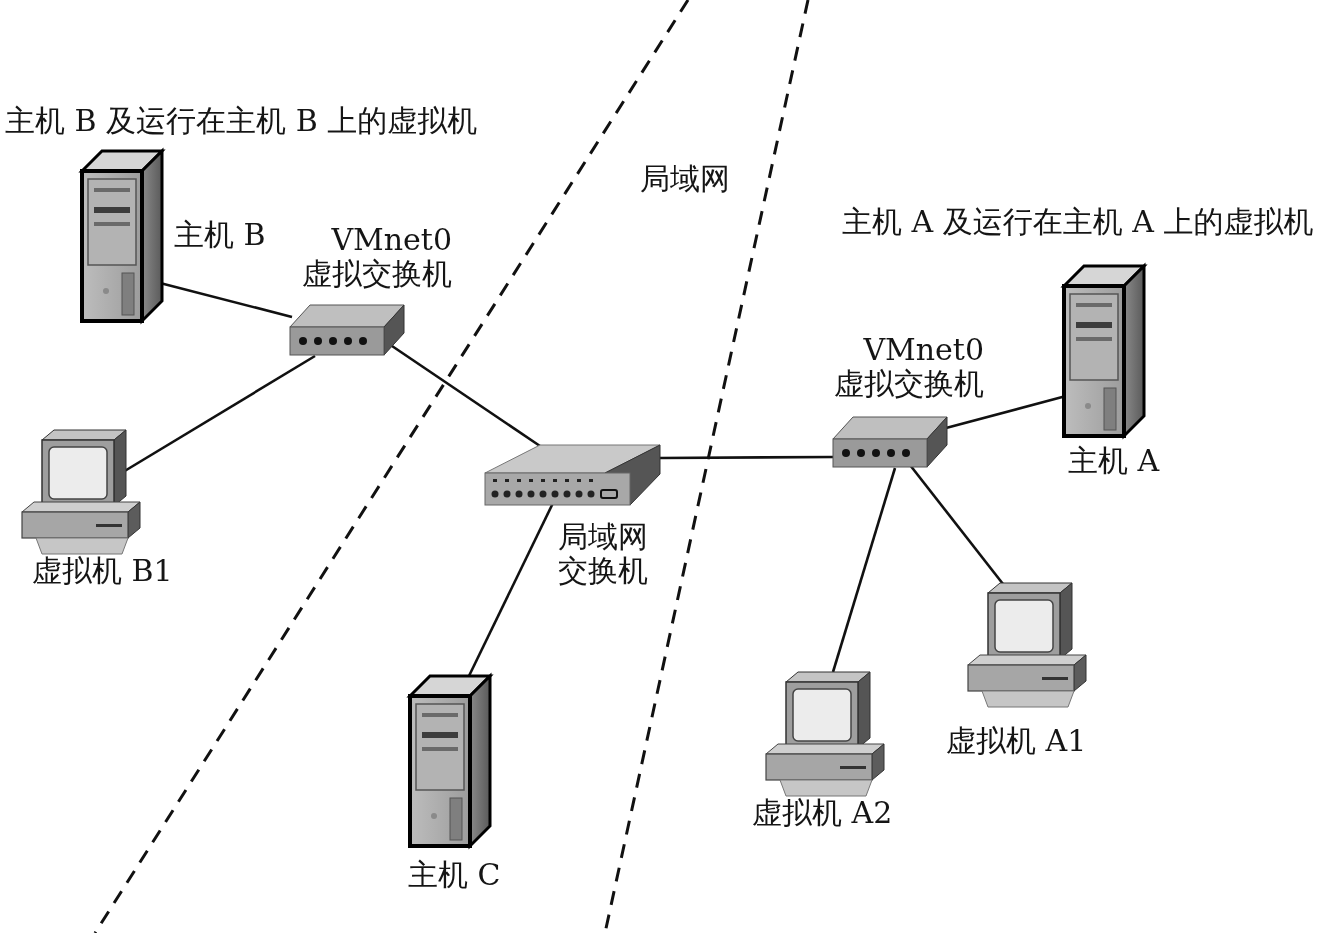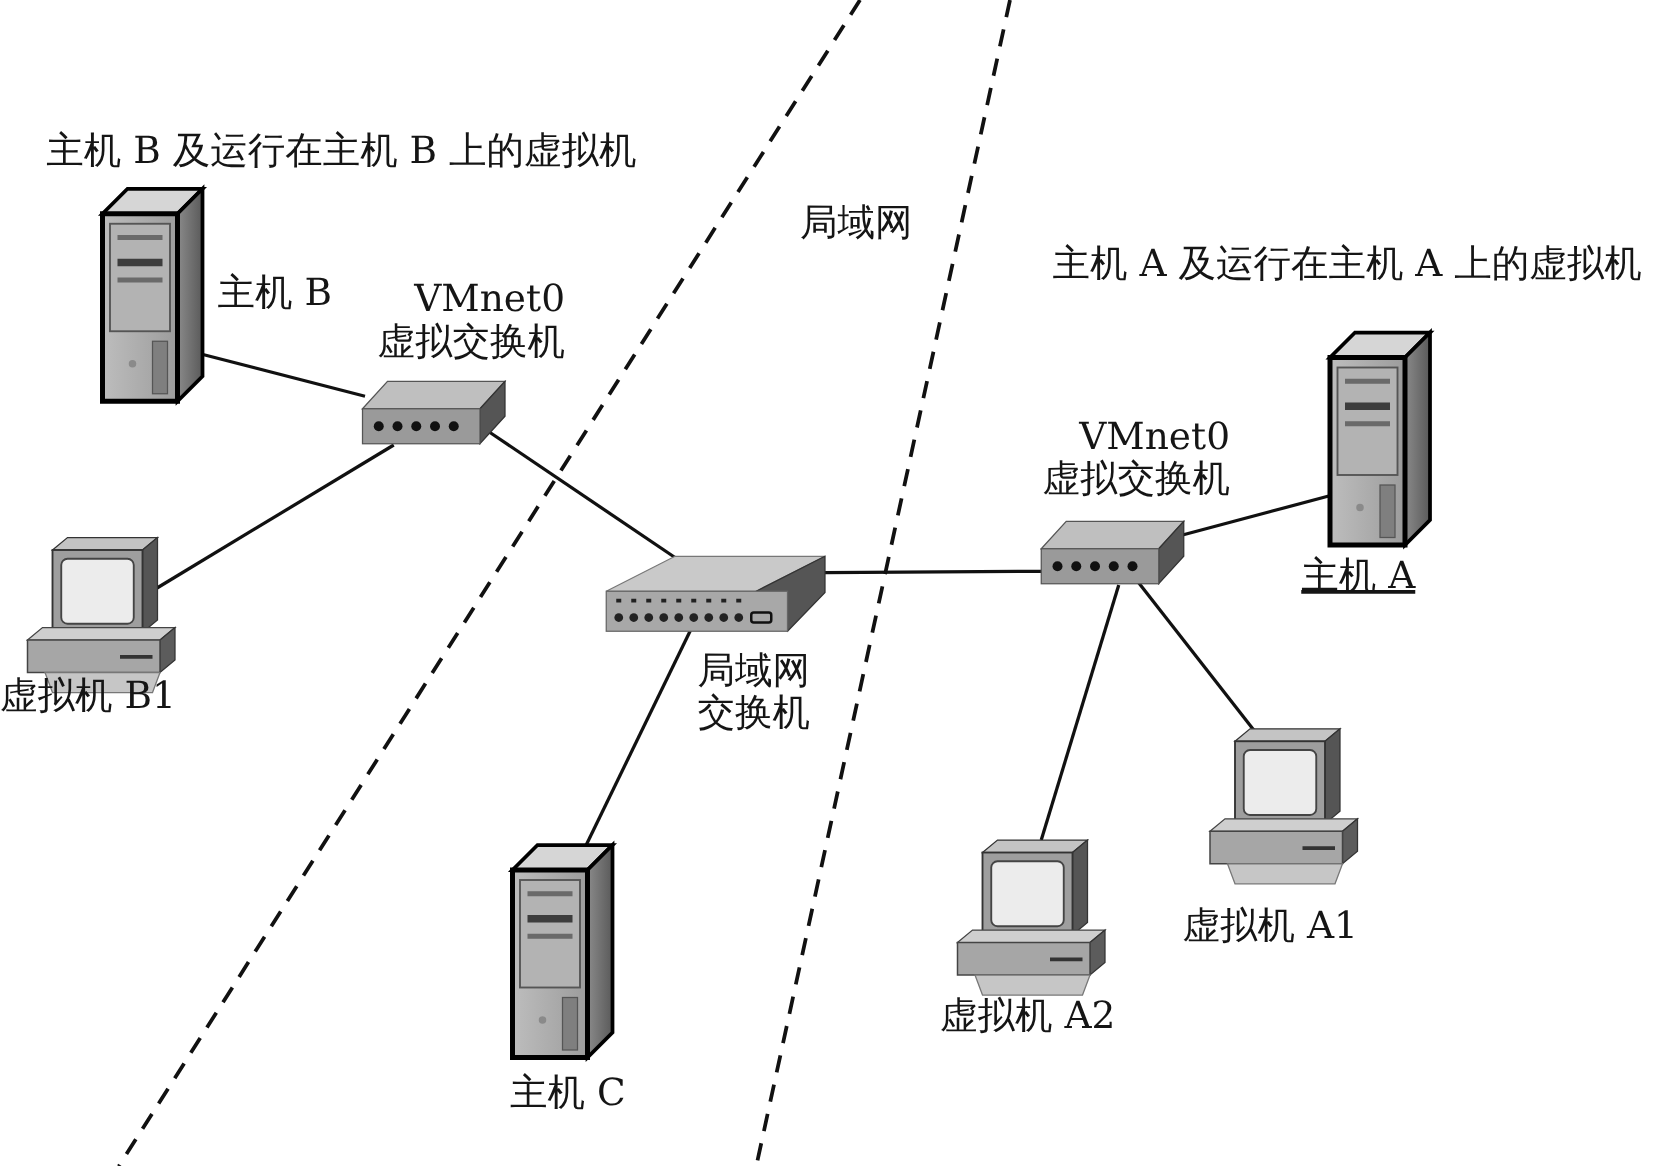--- a/index.html
+++ b/index.html
@@ -103,36 +103,36 @@
         <circle cx="567" cy="494" r="3.5"></circle>
         <rect x="577" y="479" width="4" height="3"></rect>
         <circle cx="579" cy="494" r="3.5"></circle>
         <rect x="589" y="479" width="4" height="3"></rect>
         <circle cx="591" cy="494" r="3.5"></circle>
       </g>
     <rect x="601" y="490" width="16" height="8" rx="2" fill="none" stroke="#111" stroke-width="2"></rect>
   </g>
 </svg>
 
-<div class="lbl" style="left:5px; top:104px;margin-left:32px;">主机 B 及运行在主机 B 上的虚拟机</div>
+<div class="lbl" style="left:5px; top:104px;">主机 B 及运行在主机 B 上的虚拟机</div>
 <div class="lbl" style="left:640px; top:162px;">局域网</div>
-<div class="lbl" style="left:842px; top:195px;text-align:center;">主机 A 及运行在主机 A 上的虚拟机</div>
+<div class="lbl" style="left:842px; top:205px;text-align:center;">主机 A 及运行在主机 A 上的虚拟机</div>
 
 <div class="lbl" style="left:174px; top:218px;text-align:center;">主机 B</div>
 <div class="lbl center" style="left:282px; top:223px; width:170px;">
   <div>VMnet0</div>
   <div>虚拟交换机</div>
 </div>
-<div class="lbl" style="left:0px; top:540px;">虚拟机 B1</div>
+<div class="lbl" style="left:0px; top:554px;padding-left:32px;">虚拟机 B1</div>
 
 <div class="lbl" style="left:558px; top:520px;">
   <div>局域网</div>
   <div>交换机</div>
 </div>
 <div class="lbl" style="left:408px; top:858px;">主机 C</div>
 
 <div class="lbl center" style="left:814px; top:333px; width:170px;">
   <div>VMnet0</div>
   <div>虚拟交换机</div>
 </div>
-<div class="lbl" style="left:1041px; top:444px;text-decoration:underline;">主机 A</div>
+<div class="lbl" style="left:1068px; top:444px;">主机 A</div>
 <div class="lbl" style="left:946px; top:706px;margin-top:18px;">虚拟机 A1</div>
 <div class="lbl" style="left:734px; top:796px;margin-left:18px;">虚拟机 A2</div>
 
 </body></html>

